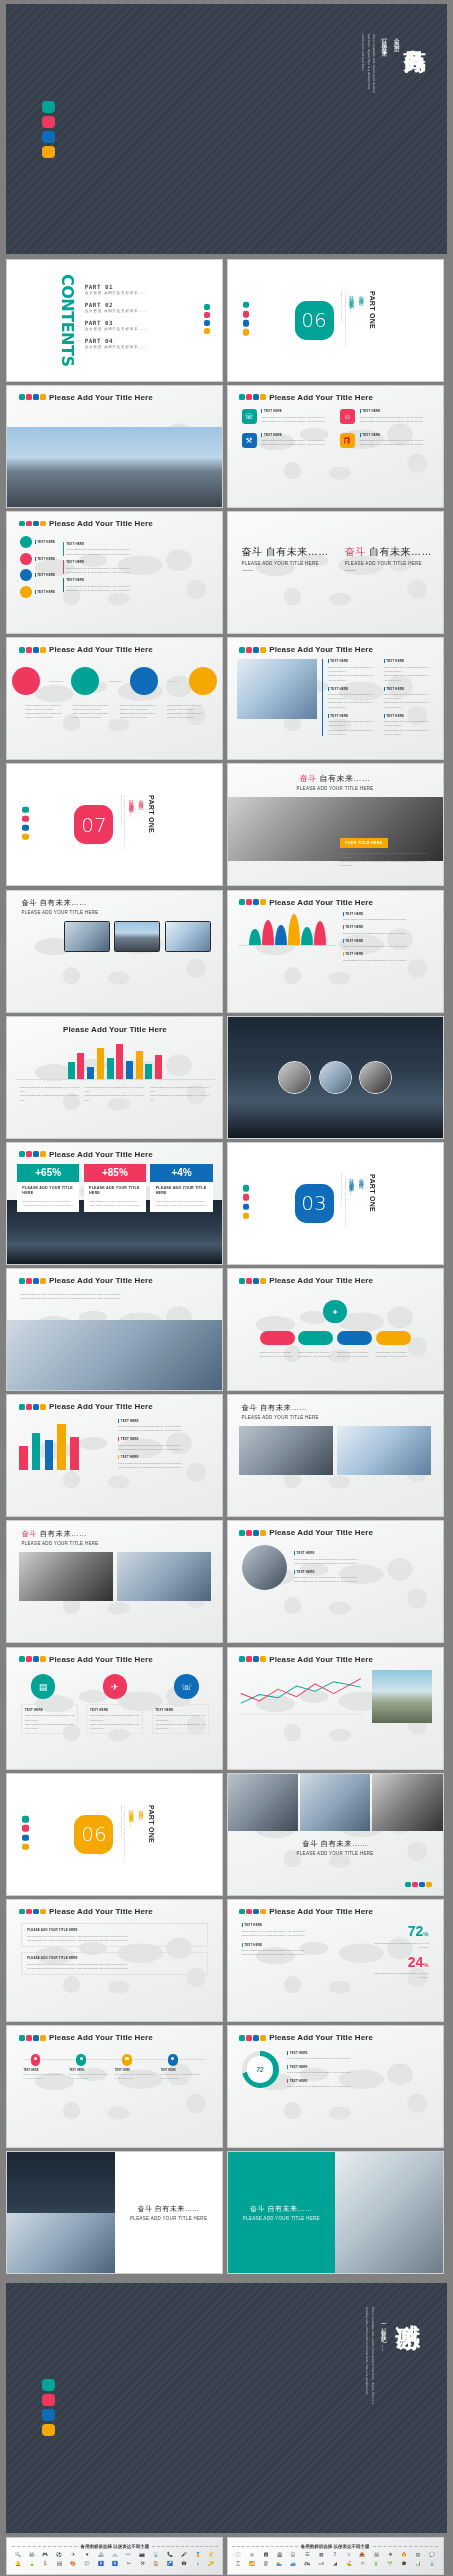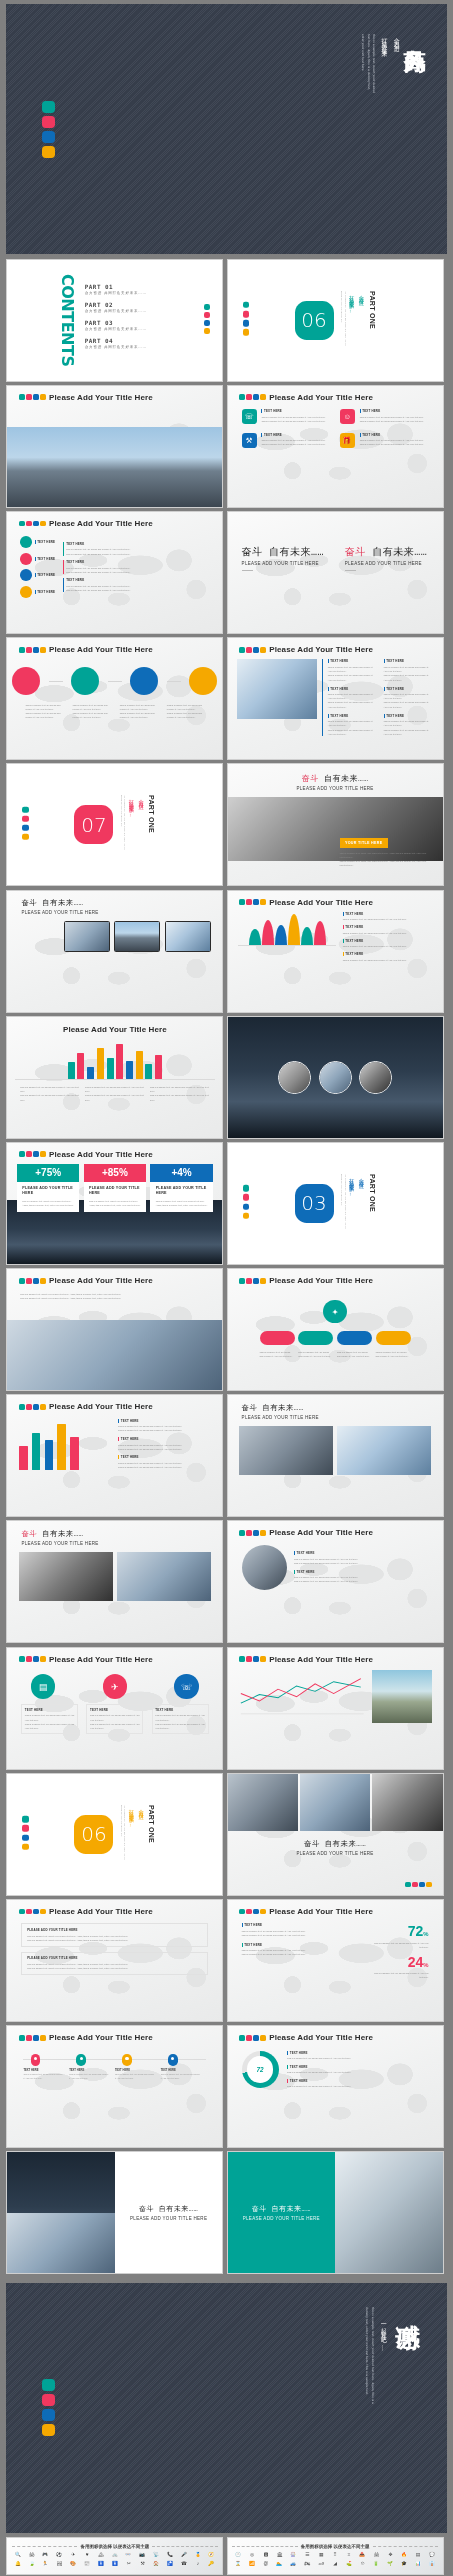--- a/index.html
+++ b/index.html
@@ -72,21 +72,21 @@
     width:217px; height:123px; background:#fff; overflow:hidden;
     position:relative; border:0.5px solid #cfcfcf;
   }
 
   .s-head { display:flex; align-items:center; gap:3.2px; padding:7px 0 0 11.7px; }
   .dots { display:flex; gap:1.1px; }
   .dots i { width:5.9px; height:5.9px; border-radius:1.6px; display:block; }
   .s-title { font-size:8px; font-weight:700; color:#2b2b2b; letter-spacing:0.1px; }
 
   .cnheadblock{ text-align:left; }
-  .cnhead{ font-size:10px; color:#1e1e1e; font-family:Liberation Mono, monospace; letter-spacing:0.5px;}
+  .cnhead{ font-size:10px; color:#1e1e1e; font-family:Liberation Sans, sans-serif; letter-spacing:0.5px;}
   .cnhead .hl{ color:#e03050; }
   .cnhead .hlb{ color:#111; }
   .cnsub{ font-size:4.5px; color:#3a3a3a; letter-spacing:0.3px; margin-top:2.1px;}
   .cnrule{ width:11.7px; height:0.5px; background:#b9b9b9; margin-top:3.7px;}
 
   .txthere{ font-size:2.9px; color:#2f2f2f; font-weight:700; letter-spacing:0.2px;
             border-left:1.1px solid #0e6cb8; padding-left:1.6px; }
   .body-lines{ margin-top:1.6px; }
   .body-lines p{ font-size:2.2px; color:#8b8b8b; line-height:1.9; }
 
@@ -677,21 +677,21 @@
             <i class="c-blue"></i>
             <i class="c-orange"></i>
         </div>
         <div class="s-title">Please Add Your Title Here</div>
       </div>
       <div style="position:absolute;left:0;right:0;top:57px;bottom:0;">
           <div class="ph ph-city2"></div>
         </div>
       <div class="pctrow" style="position:relative;z-index:3;">
         <div class="pctcard">
-          <div class="pctbar" style="background:#00a396">+75%</div>
+          <div class="pctbar" style="background:#00a396">+65%</div>
           <div class="pctbody">
               <b>PLEASE ADD YOUR TITLE HERE</b>
               <p>This is a sample text. Insert your desired text here. Again, this is a dummy text, enter your own text here.</p>
             </div>
         </div>
         <div class="pctcard">
           <div class="pctbar" style="background:#f0385f">+85%</div>
           <div class="pctbody">
               <b>PLEASE ADD YOUR TITLE HERE</b>
               <p>This is a sample text. Insert your desired text here. Again, this is a dummy text, enter your own text here.</p>

